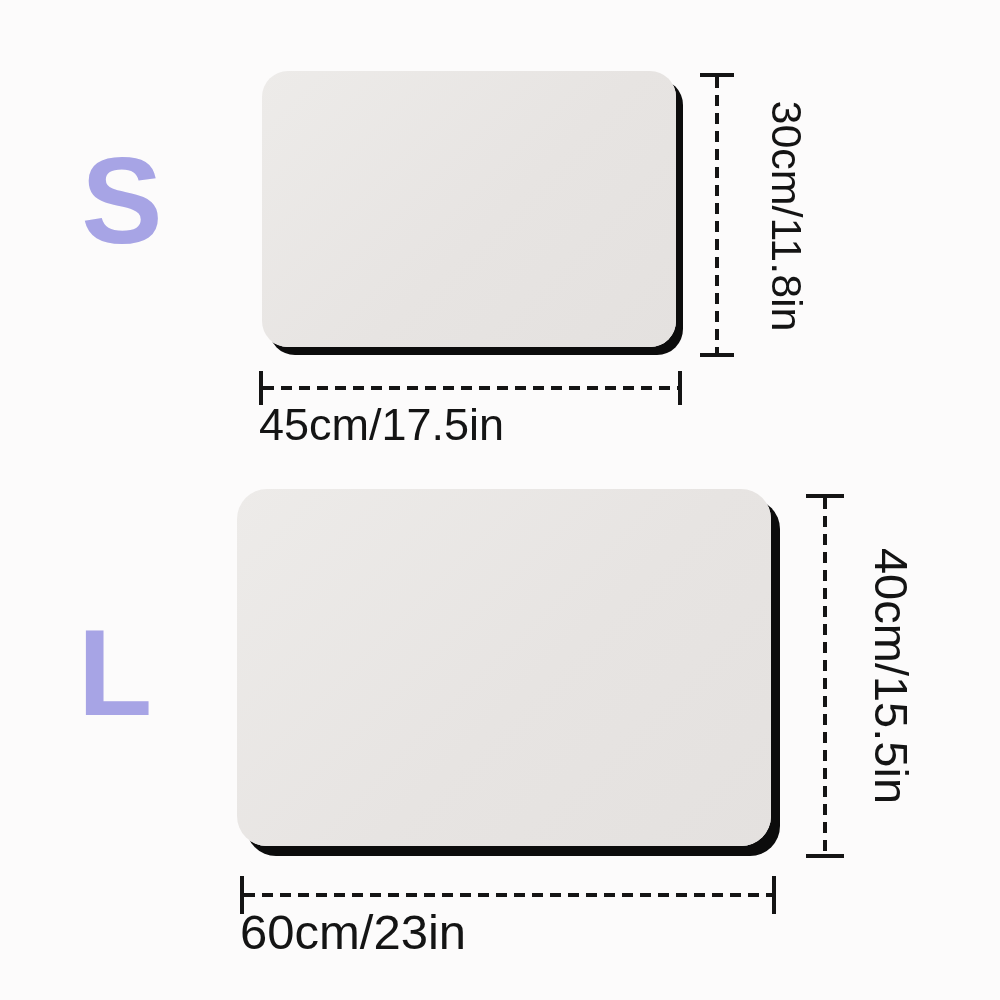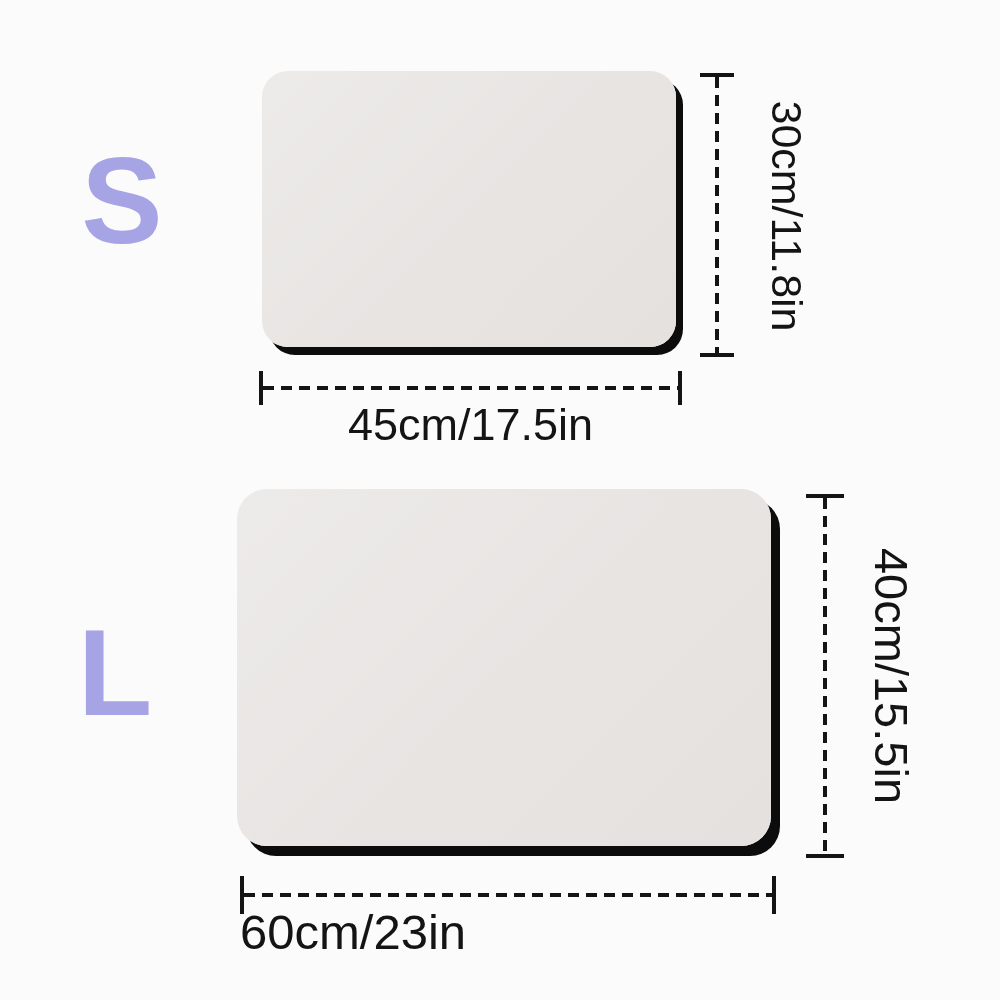--- a/index.html
+++ b/index.html
@@ -95,21 +95,21 @@
     position: absolute;
     white-space: nowrap;
     line-height: 1.1;
     color: #141414;
   }
   .dim-label.rot {
     transform: translate(-50%, -50%) rotate(90deg);
   }
   .dim-label.h-s {
     left: 259px; top: 400px; width: 423px;
-    text-align: center;
+    text-align: left;
     font-size: 45px;
   }
   .dim-label.v-s {
     left: 786px; top: 216px;
     font-size: 43px;
   }
   .dim-label.h-l {
     left: 240px; top: 906px; width: 536px;
     text-align: left;
     font-size: 49px;

